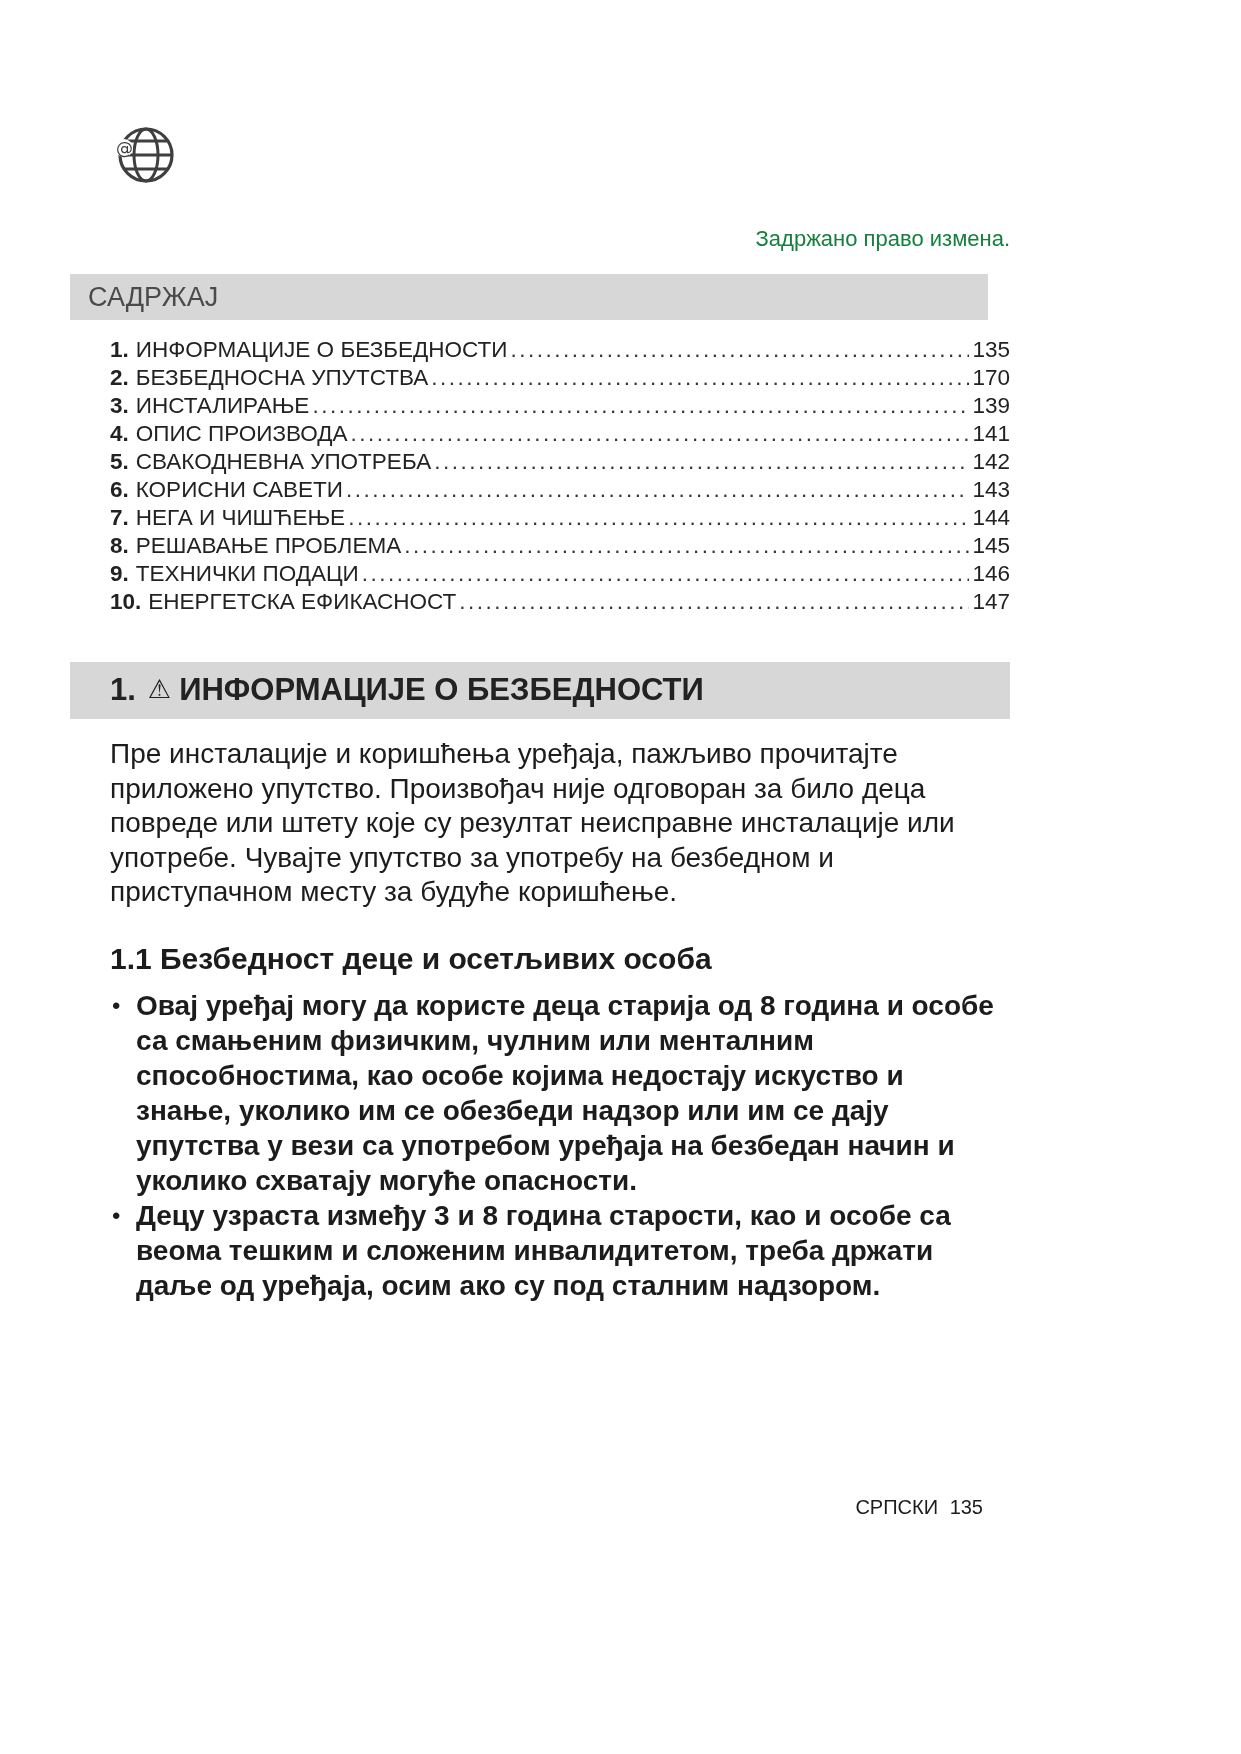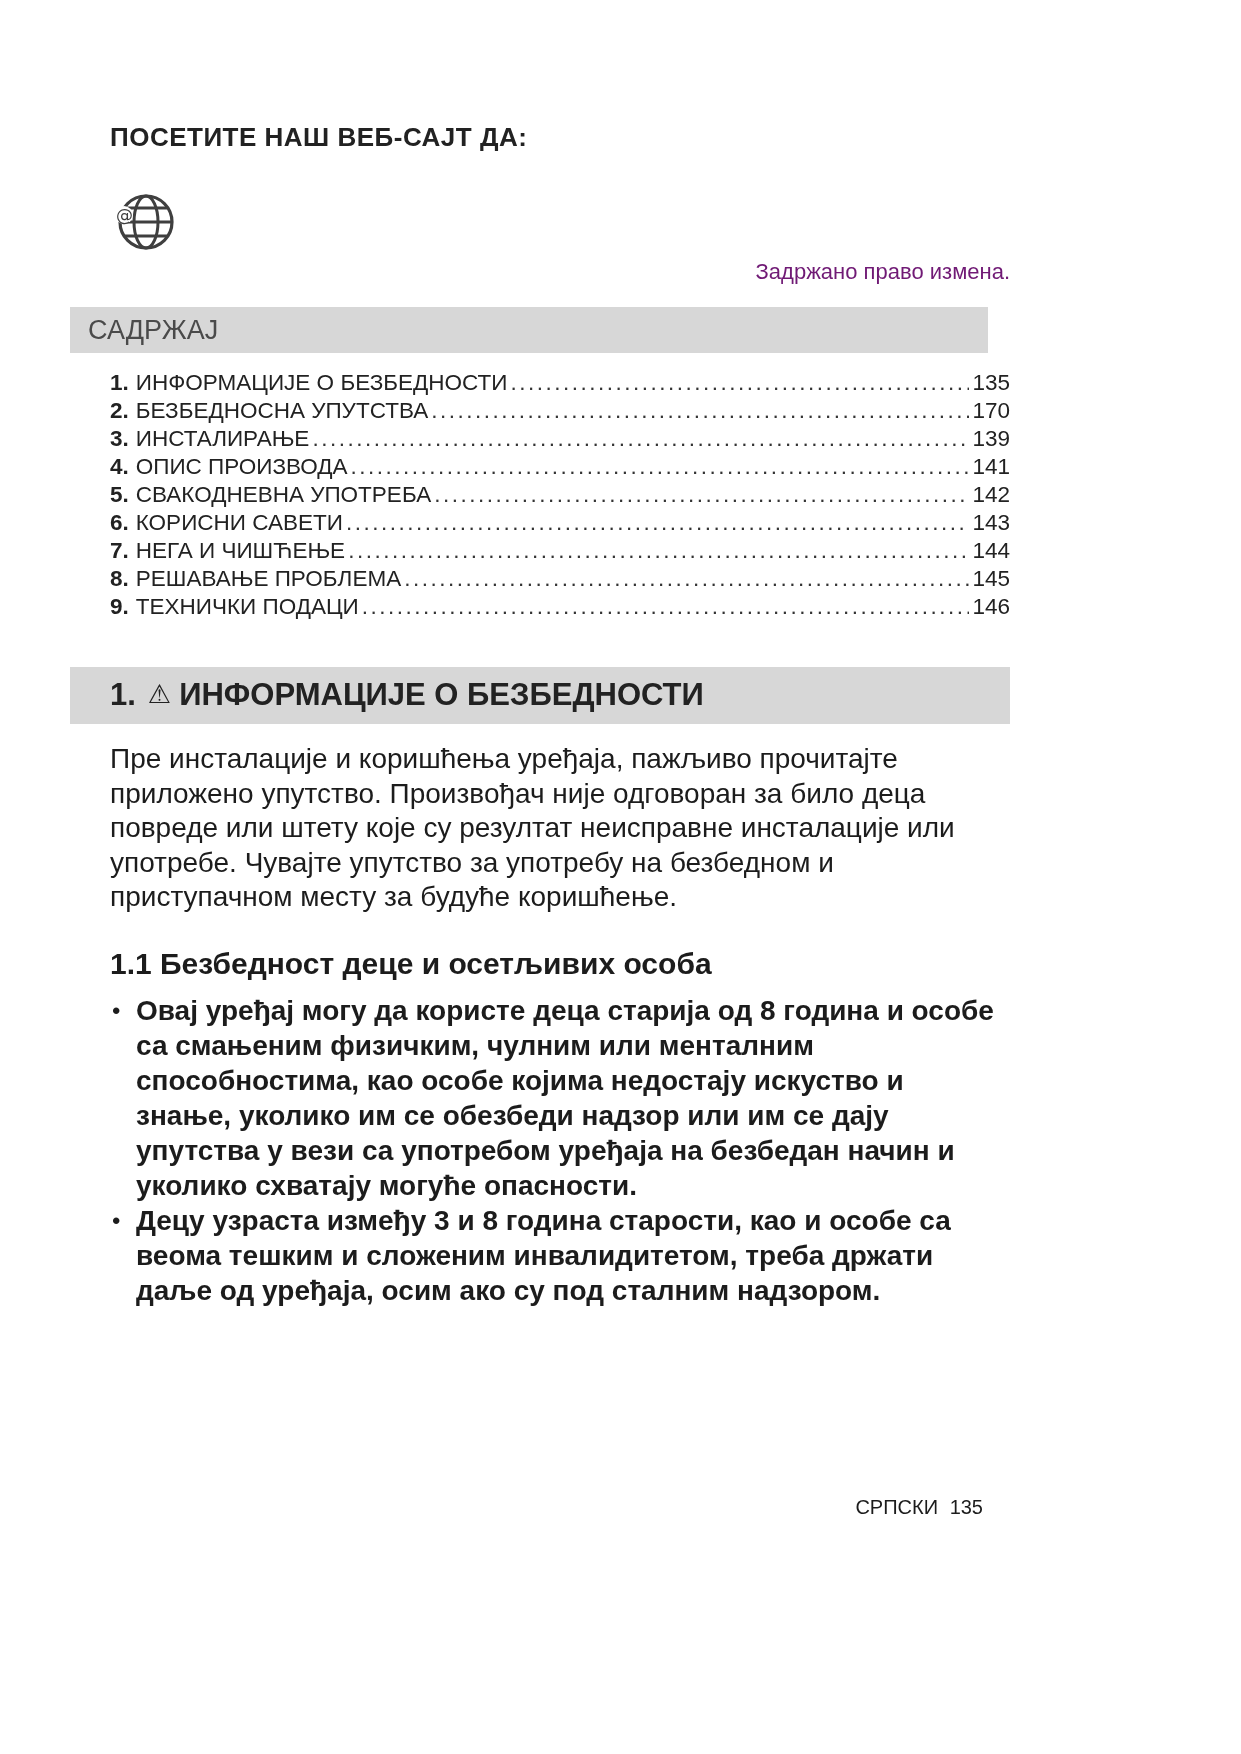--- a/index.html
+++ b/index.html
@@ -16,21 +16,21 @@
     padding: 122px 231px 0 110px; 
   }
   .doc-title {
     font-size: 26px; font-weight: bold; letter-spacing: 0.5px;
     color: #222; margin-bottom: 36px;
   }
   .web-row { display: flex; gap: 60px; align-items: flex-start; }
   .globe { flex: 0 0 66px; }
   .web-text { font-size: 21px; line-height: 29px; color: #2a2a2a; padding-top: 2px; }
   .web-url { font-weight: bold; }
-  .rights { text-align: right; font-size: 22px; color: #701a75; }
+  .rights { text-align: right; font-size: 22px; color: #15803d; margin-top: 34px; }
   .graybar {
     background: #d7d7d7;
     margin-left: -40px;
     padding-left: 40px;
     width: 900px;
   }
   .toc-heading {
     margin-top: 22px;
     height: 46px; line-height: 46px;
     font-size: 27px; color: #4a4a4a; padding-left: 18px;
@@ -69,21 +69,20 @@
     position: absolute; top: 1496px; right: 258px;
     font-size: 20px; color: #1c1c1c;
   }
   .footer span { margin-left: 6px; }
 </style>
 </head>
 <body>
 
 <div class="page">
 
-  <div class="doc-title">ПОСЕТИТЕ НАШ ВЕБ-САЈТ ДА:</div>
 
   <div class="web-row">
     <div class="globe">
       <svg width="66" height="66" viewBox="0 0 66 66">
         <circle cx="36" cy="33" r="26" fill="none" stroke="#3f3f3f" stroke-width="3.2"></circle>
         <ellipse cx="36" cy="33" rx="12" ry="26" fill="none" stroke="#3f3f3f" stroke-width="3"></ellipse>
         <line x1="11" y1="33" x2="61" y2="33" stroke="#3f3f3f" stroke-width="3"></line>
         <line x1="15" y1="19" x2="57" y2="19" stroke="#3f3f3f" stroke-width="3"></line>
         <line x1="15" y1="47" x2="57" y2="47" stroke="#3f3f3f" stroke-width="3"></line>
         <circle cx="14" cy="26" r="9" fill="#ffffff"></circle>
@@ -144,20 +143,26 @@
       <span class="toc-title">РЕШАВАЊЕ ПРОБЛЕМА</span>
       <span class="toc-dots"></span>
       <span class="toc-page">145</span>
     </div>
     <div class="toc-item">
       <span class="toc-num">9.</span>
       <span class="toc-title">ТЕХНИЧКИ ПОДАЦИ</span>
       <span class="toc-dots"></span>
       <span class="toc-page">146</span>
     </div>
+    <div class="toc-item">
+      <span class="toc-num">10.</span>
+      <span class="toc-title">ЕНЕРГЕТСКА ЕФИКАСНОСТ</span>
+      <span class="toc-dots"></span>
+      <span class="toc-page">147</span>
+    </div>
   </div>
 
   <div class="graybar section-bar">
     <span class="section-num">1.</span>
     <span class="warn-icon">⚠</span>
     <span>ИНФОРМАЦИЈЕ О БЕЗБЕДНОСТИ</span>
   </div>
 
   <div class="intro">Пре инсталације и коришћења уређаја, пажљиво прочитајте приложено упутство. Произвођач није одговоран за било деца повреде или штету које су резултат неисправне инсталације или употребе. Чувајте упутство за употребу на безбедном и приступачном месту за будуће коришћење.</div>
 

